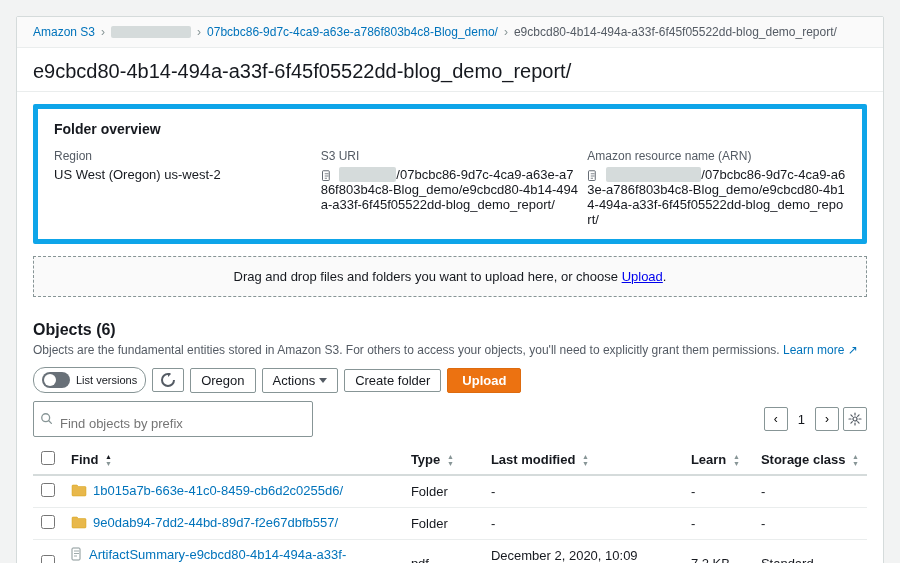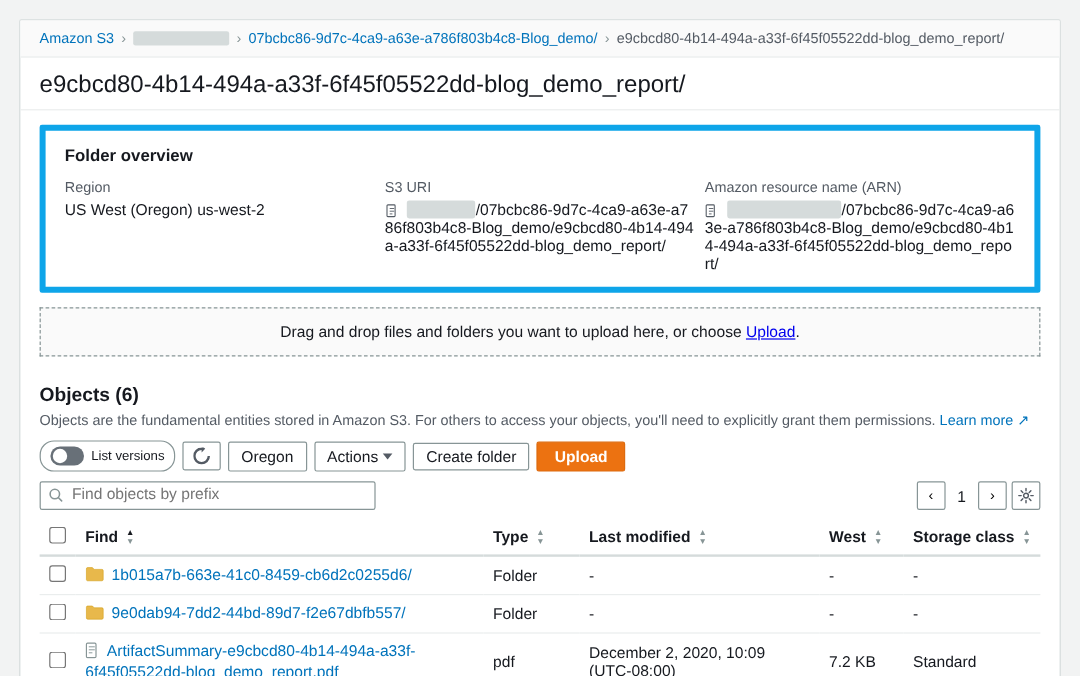--- a/index.html
+++ b/index.html
@@ -217,21 +217,21 @@
       position: absolute;
       left: 7px;
       top: 50%;
       transform: translateY(-50%);
       width: 14px;
       height: 14px;
       color: #879596;
     }
     .search-input {
       width: 100%;
-      padding: 2px 8px 5px 26px;
+      padding: 14px 8px 5px 26px;
       border: 1px solid #879596;
       border-radius: 2px;
       font-size: 13px;
       color: #16191f;
     }
     .pagination {
       display: flex;
       align-items: center;
       gap: 4px;
     }
@@ -437,21 +437,21 @@
           </th>
           <th class="col-type">
             <span>Type</span>
             <span class="sort-icon"></span>
           </th>
           <th class="col-modified">
             <span>Last modified</span>
             <span class="sort-icon"></span>
           </th>
           <th class="col-size">
-            <span>West</span>
+            <span>Learn</span>
             <span class="sort-icon"></span>
           </th>
           <th class="col-storage">
             <span>Storage class</span>
             <span class="sort-icon"></span>
           </th>
         </tr>
       </thead>
       <tbody id="table-body">
       <tr>

